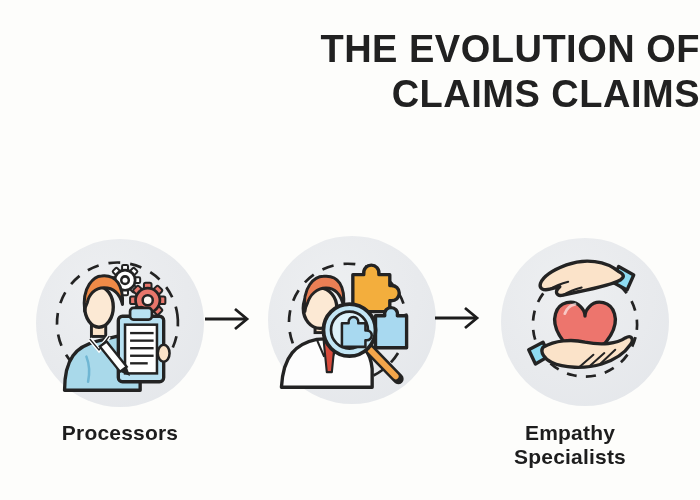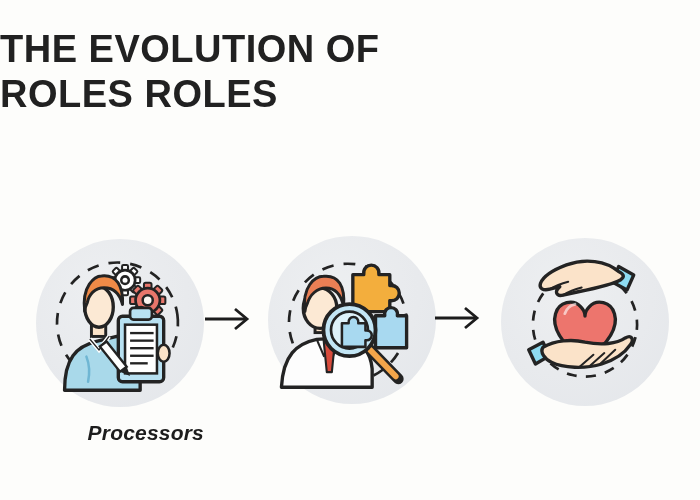--- a/index.html
+++ b/index.html
@@ -1,52 +1,52 @@
 <!DOCTYPE html>
 <html><head>
 <meta charset="utf-8">
 <style>
   html,body{margin:0;padding:0;background:#fdfdfb;}
   .canvas{
     position:relative;width:700px;height:500px;background:#fdfdfb;
     overflow:hidden;font-family:"Liberation Sans",sans-serif;
   }
   .title{
-    position:absolute;top:27px;left:0;width:100%;text-align:left;
+    position:absolute;top:27px;left:0;width:100%;text-align:right;
     font-size:38px;font-weight:800;color:#212121;line-height:1.18;
     letter-spacing:.5px;
   }
   .title span{display:block;}
   .stage-circle{
     position:absolute;width:168px;height:168px;border-radius:50%;
     background:radial-gradient(circle at 40% 32%, #edeff1 0%, #e8eaed 55%, #e3e6ea 100%);
   }
   .stage-circle svg{position:absolute;left:0;top:0;width:168px;height:168px;}
   #c1{left:36px;top:239px;}
   #c2{left:268px;top:236px;}
   #c3{left:501px;top:238px;}
   .arrow{position:absolute;width:52px;height:30px;}
   #a1{left:203px;top:304px;}
   #a2{left:433px;top:303px;}
   .stage-label{
     position:absolute;top:421px;font-size:21px;font-weight:700;
-    color:#1d1d1d;text-align:right;letter-spacing:.2px;font-style:italic;
+    color:#1d1d1d;text-align:center;letter-spacing:.2px;
   }
   #l1{left:36px;width:168px;}
   #l2{left:262px;width:168px;}
   #l3{left:468px;width:204px;}
 </style>
 </head>
 <body>
 
 <div class="canvas">
 
   <div class="title">
     <span>THE EVOLUTION OF</span>
-    <span>ROLES ROLES</span>
+    <span>CLAIMS CLAIMS</span>
   </div>
 
   <div class="stage-circle" id="c1">
     <svg viewBox="0 0 200 200" aria-hidden="true">
 
       <circle cx="97" cy="100" r="72" fill="none" stroke="#232323" stroke-width="3.2" stroke-dasharray="14 12" transform="rotate(-8 97 100)"></circle>
 
       <g>
         <g fill="#ffffff" stroke="#232323" stroke-width="2.4">
           <rect x="102.5" y="31" width="7" height="8" rx="1.5"></rect>
@@ -158,14 +158,15 @@
     </svg>
   </div>
   <div class="arrow" id="a2">
     <svg viewBox="0 0 52 30" width="52" height="30" aria-hidden="true">
       <line x1="2" y1="15" x2="42" y2="15" stroke="#1c1c1c" stroke-width="2.8"></line>
       <path d="M32,5 L44,15 L32,25" fill="none" stroke="#1c1c1c" stroke-width="2.8"></path>
     </svg>
   </div>
 
   <div class="stage-label" id="l1">Processors</div>
+  <div class="stage-label" id="l3">Empathy Specialists</div>
 
 </div>
 
 </body></html>

